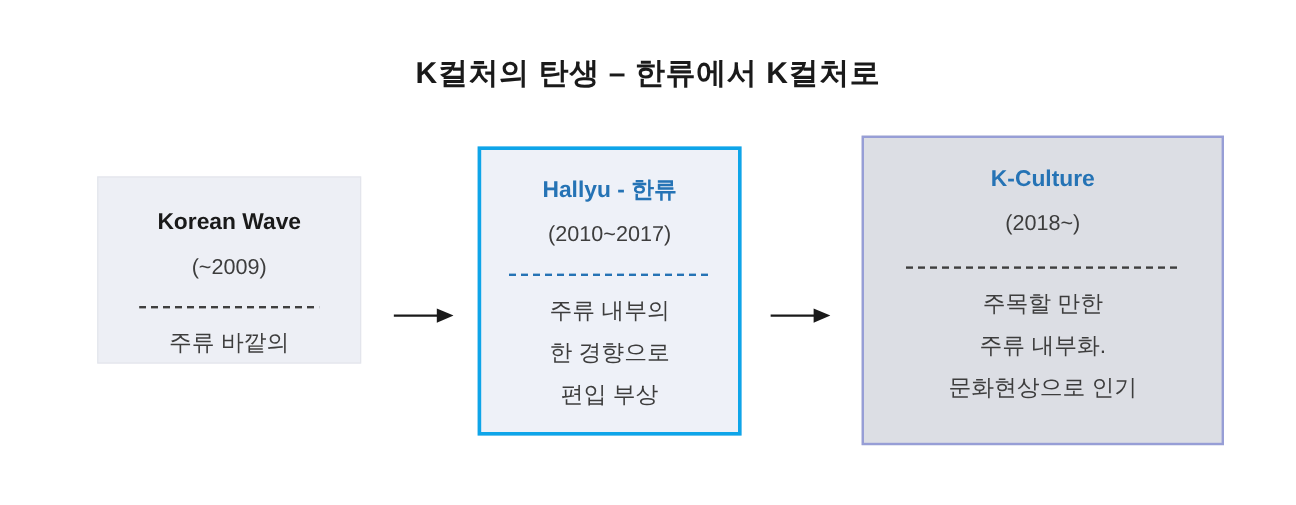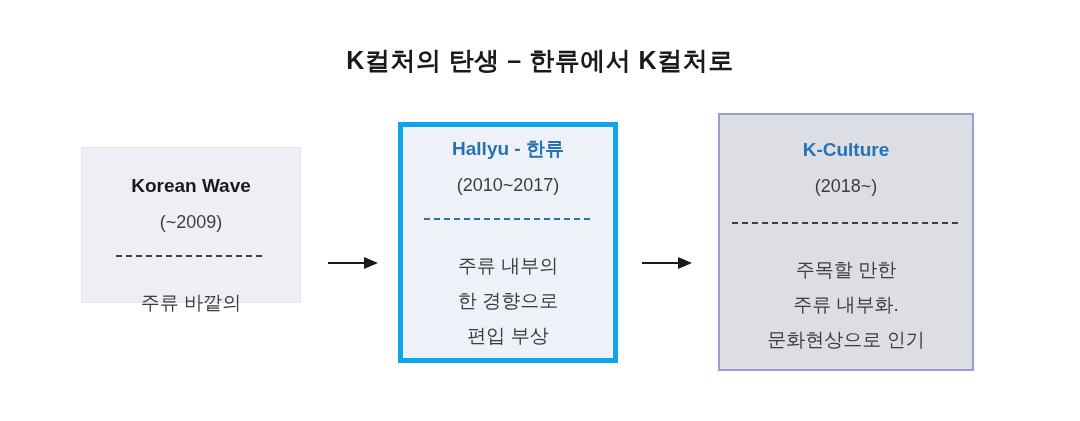--- a/index.html
+++ b/index.html
@@ -36,26 +36,26 @@
     left: 81px; top: 147px;
     width: 220px; height: 156px;
     background: var(--box1-bg, #edeff5);
     border: 1px solid #e3e5ec;
     padding-top: 26px;
   }
   .box--hallyu {
     left: 398px; top: 122px;
     width: 220px; height: 241px;
     background: var(--box2-bg, #eef1f8);
-    border: 5px solid #0ea5e9;
-    padding-top: 10px;
+    border: 3px solid #0ea5e9;
+    padding-top: 22px;
   }
   .box--k-culture {
     left: 718px; top: 113px;
-    width: 256px; height: 258px;
+    width: 302px; height: 258px;
     background: var(--box3-bg, #dcdee4);
     border: 2px solid var(--box3-border, #979ed6);
     padding-top: 23px;
   }
   .heading {
     font-size: 19px;
     font-weight: bold;
     line-height: 24px;
     color: var(--heading-dark, #1a1a1a);
   }
@@ -70,21 +70,21 @@
     height: 2px;
     margin: 21px auto 0 auto;
     background: repeating-linear-gradient(90deg,
       var(--dash-c, #3f3f3f) 0 6px, transparent 6px 10px);
   }
   .dash--dark { --dash-c: var(--dash-dark, #3f3f3f); }
   .dash--blue { --dash-c: var(--accent-blue, #2573b5); }
   .dash--w150 { width: 150px; }
   .dash--w168 { width: 168px; }
   .dash--w228 { width: 228px; margin-top: 24px; }
-  .body-lines { margin-top: 28px; }
+  .body-lines { margin-top: 12px; }
   .body-line {
     font-size: 19px;
     line-height: 35px;
     color: var(--body-text, #3d3d3d);
   }
   .arrow {
     position: absolute;
     width: 50px;
     height: 16px;
     color: var(--arrow, #1a1a1a);

